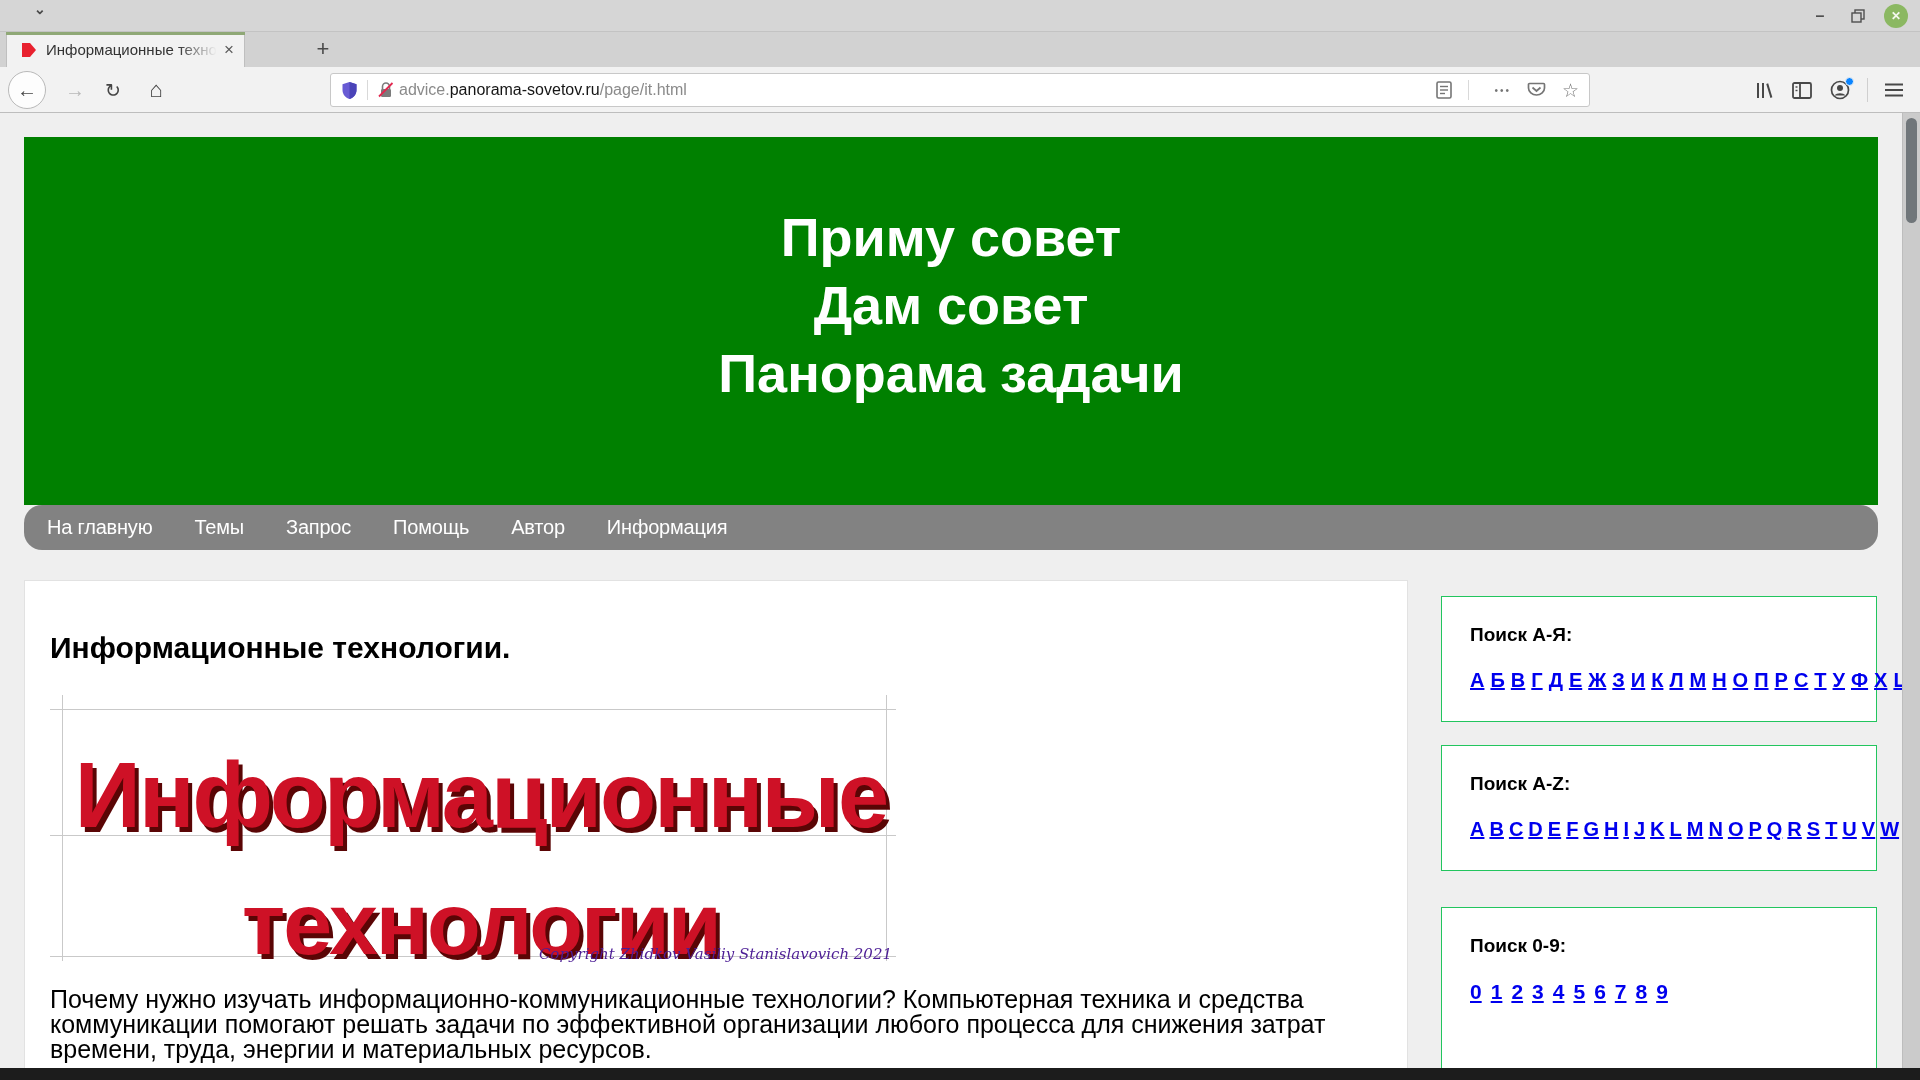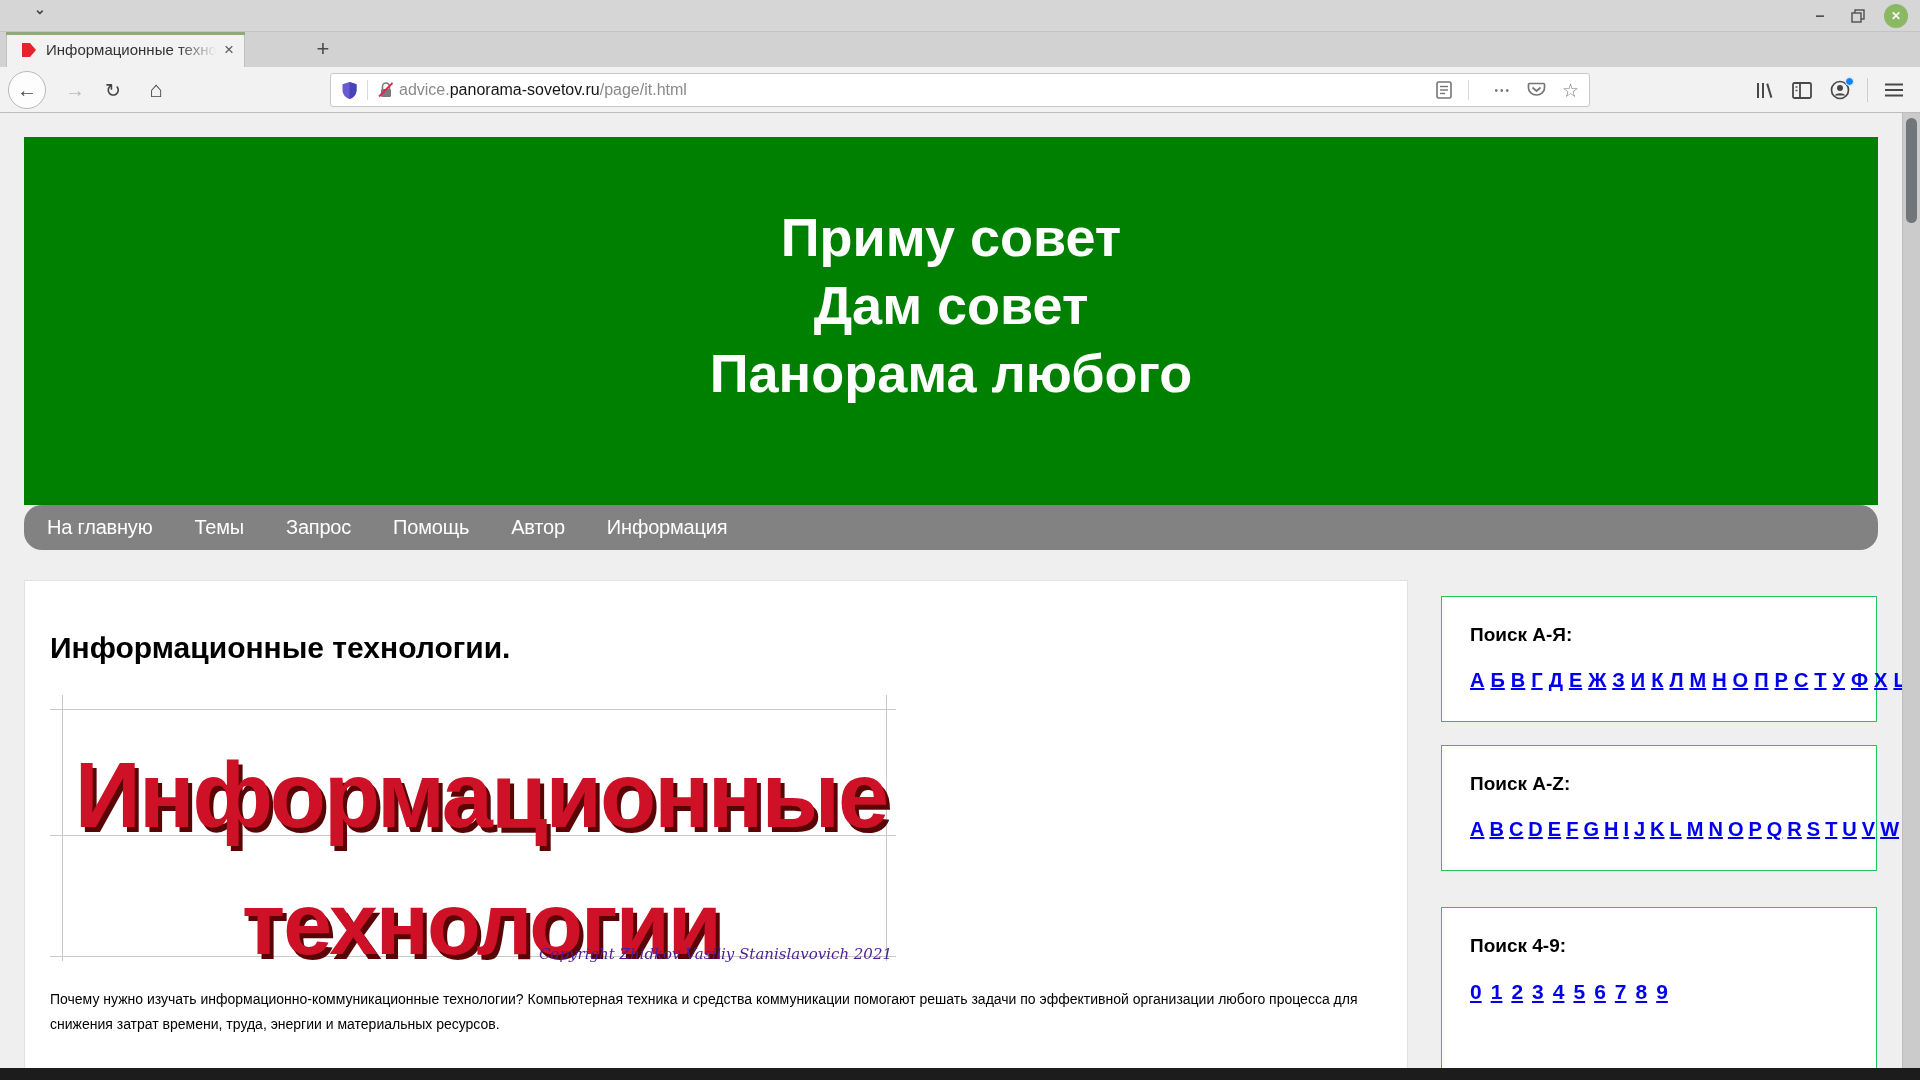--- a/index.html
+++ b/index.html
@@ -80,21 +80,21 @@
   .gl { position:absolute; background:#c9c9c9; }
   .gl-h { left:0; right:0; height:1px; }
   .gl-v { top:0; bottom:6px; width:1px; }
   .red-line { position:absolute; left:8px; width:100%; text-align:center; font-weight:bold;
          color:#ce1126; text-shadow:4px 5px 0 #5a0505; letter-spacing:-2px; }
   .red1 { top:48px; font-size:92px; }
   .red2 { top:178px; font-size:88px; }
   .img-copyright { position:absolute; right:4px; top:250px; font-family:"DejaVu Serif", serif;
          font-style:italic; font-size:15px; color:#4c1d95; }
 
-  .content p { margin-top:20px; font-size:14px; line-height:25px; color:#000; width:1335px; }
+  .content p { margin-top:20px; font-size:25px; line-height:25px; color:#000; width:1335px; }
 
   .sidebar { width:436px; margin-left:33px; margin-top:16px; }
   .side-box { background:#fff; border:1px solid #22c55e; padding:27px 28px 26px 28px; }
   .side-box + .side-box { margin-top:23px; }
   .side-box.last { margin-top:36px; min-height:170px; }
   .side-title { font-size:19px; font-weight:bold; color:#000; }
   .letters { margin-top:21px; line-height:27px; }
   .letters a { color:#0000ee; font-weight:bold; font-size:20px; text-decoration:underline;
          margin-right:6px; }
   .letters.en a { margin-right:5px; }
@@ -217,21 +217,21 @@
       </svg>
     </span>
   </div>
 </div>
 
 <div class="viewport">
 
   <div class="banner">
     <div>Приму совет</div>
     <div>Дам совет</div>
-    <div>Панорама любого</div>
+    <div>Панорама задачи</div>
   </div>
 
   <div class="mainnav">
       <a href="#">На главную</a>
       <a href="#">Темы</a>
       <a href="#">Запрос</a>
       <a href="#">Помощь</a>
       <a href="#">Автор</a>
       <a href="#">Информация</a>
     </div>
@@ -258,21 +258,21 @@
     <div class="sidebar">
       <div class="side-box">
         <div class="side-title">Поиск А-Я:</div>
         <div class="letters"><a href="#">А</a><a href="#">Б</a><a href="#">В</a><a href="#">Г</a><a href="#">Д</a><a href="#">Е</a><a href="#">Ж</a><a href="#">З</a><a href="#">И</a><a href="#">К</a><a href="#">Л</a><a href="#">М</a><a href="#">Н</a><a href="#">О</a><a href="#">П</a><a href="#">Р</a><a href="#">С</a><a href="#">Т</a><a href="#">У</a><a href="#">Ф</a><a href="#">Х</a><a href="#">Ц</a></div>
       </div>
       <div class="side-box">
         <div class="side-title">Поиск A-Z:</div>
         <div class="letters en"><a href="#">A</a><a href="#">B</a><a href="#">C</a><a href="#">D</a><a href="#">E</a><a href="#">F</a><a href="#">G</a><a href="#">H</a><a href="#">I</a><a href="#">J</a><a href="#">K</a><a href="#">L</a><a href="#">M</a><a href="#">N</a><a href="#">O</a><a href="#">P</a><a href="#">Q</a><a href="#">R</a><a href="#">S</a><a href="#">T</a><a href="#">U</a><a href="#">V</a><a href="#">W</a></div>
       </div>
       <div class="side-box last">
-        <div class="side-title">Поиск 4-9:</div>
+        <div class="side-title">Поиск 0-9:</div>
         <div class="letters num"><a href="#">0</a><a href="#">1</a><a href="#">2</a><a href="#">3</a><a href="#">4</a><a href="#">5</a><a href="#">6</a><a href="#">7</a><a href="#">8</a><a href="#">9</a></div>
       </div>
     </div>
 
   </div>
 </div>
 
 <div class="scrollbar">
   <div class="scroll-thumb"></div>
 </div>

